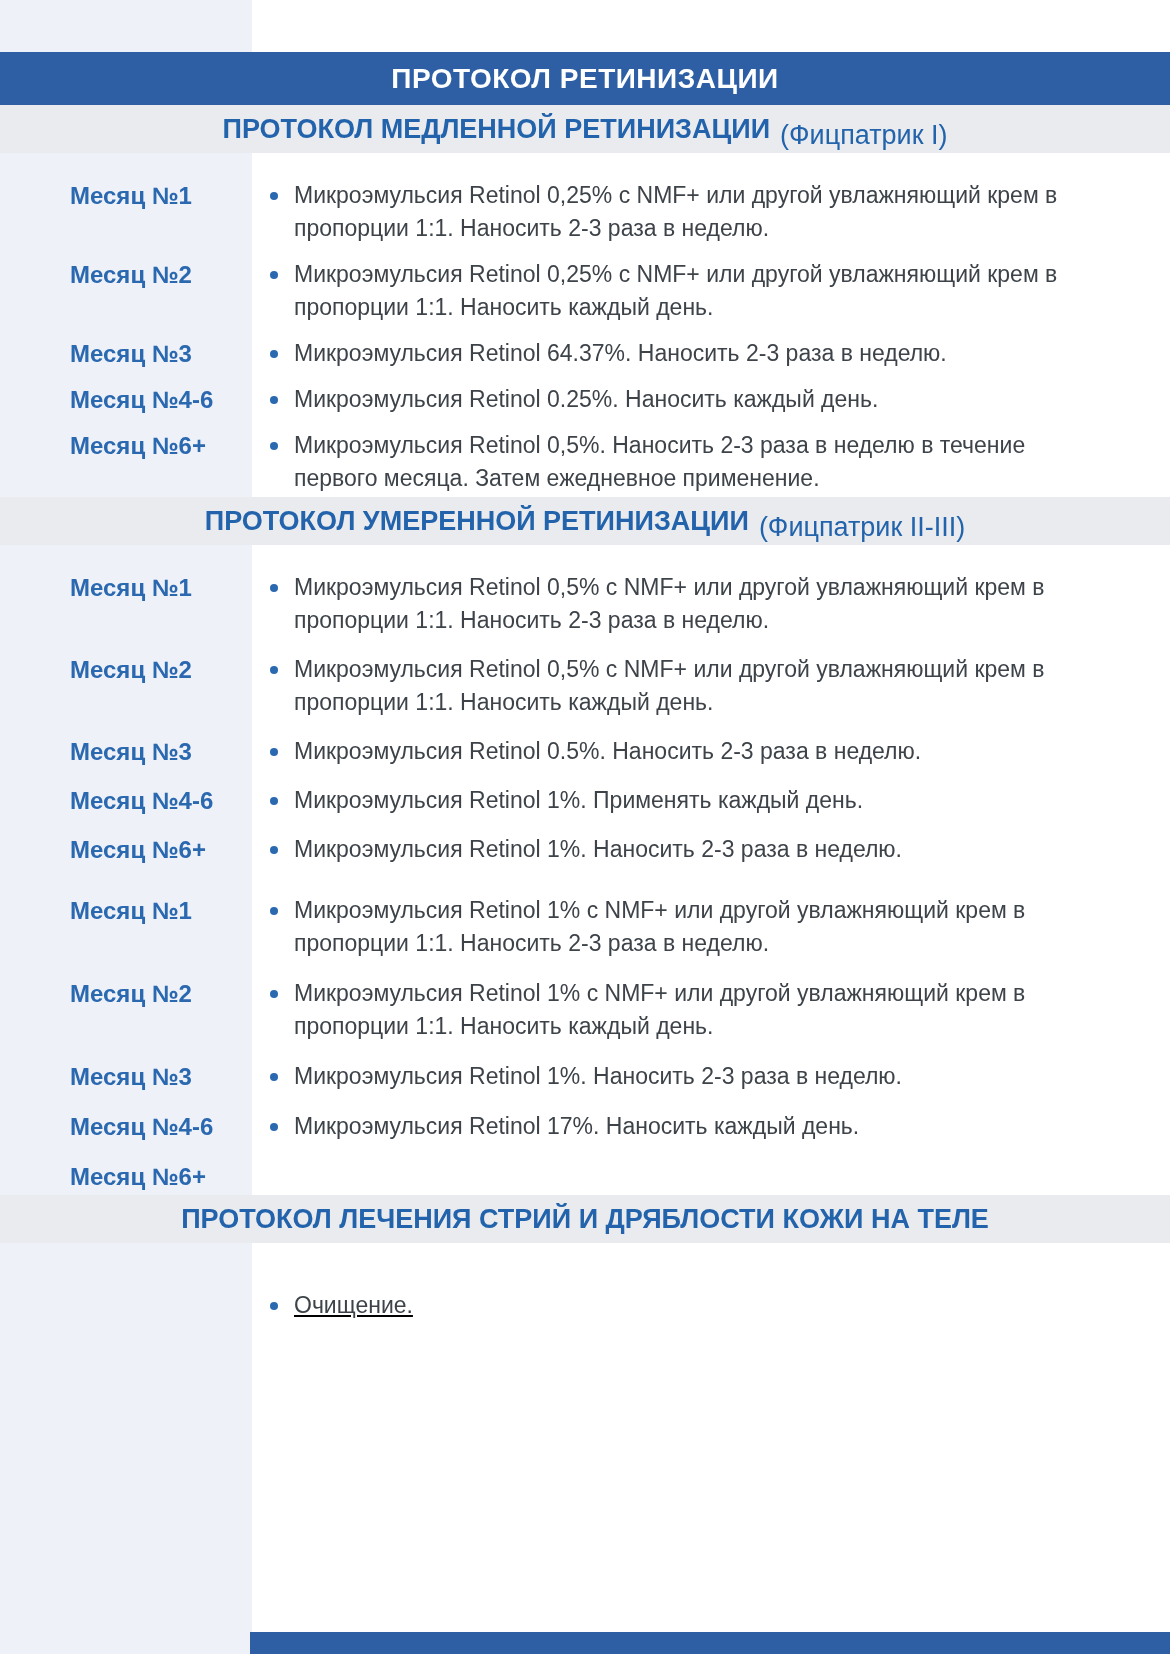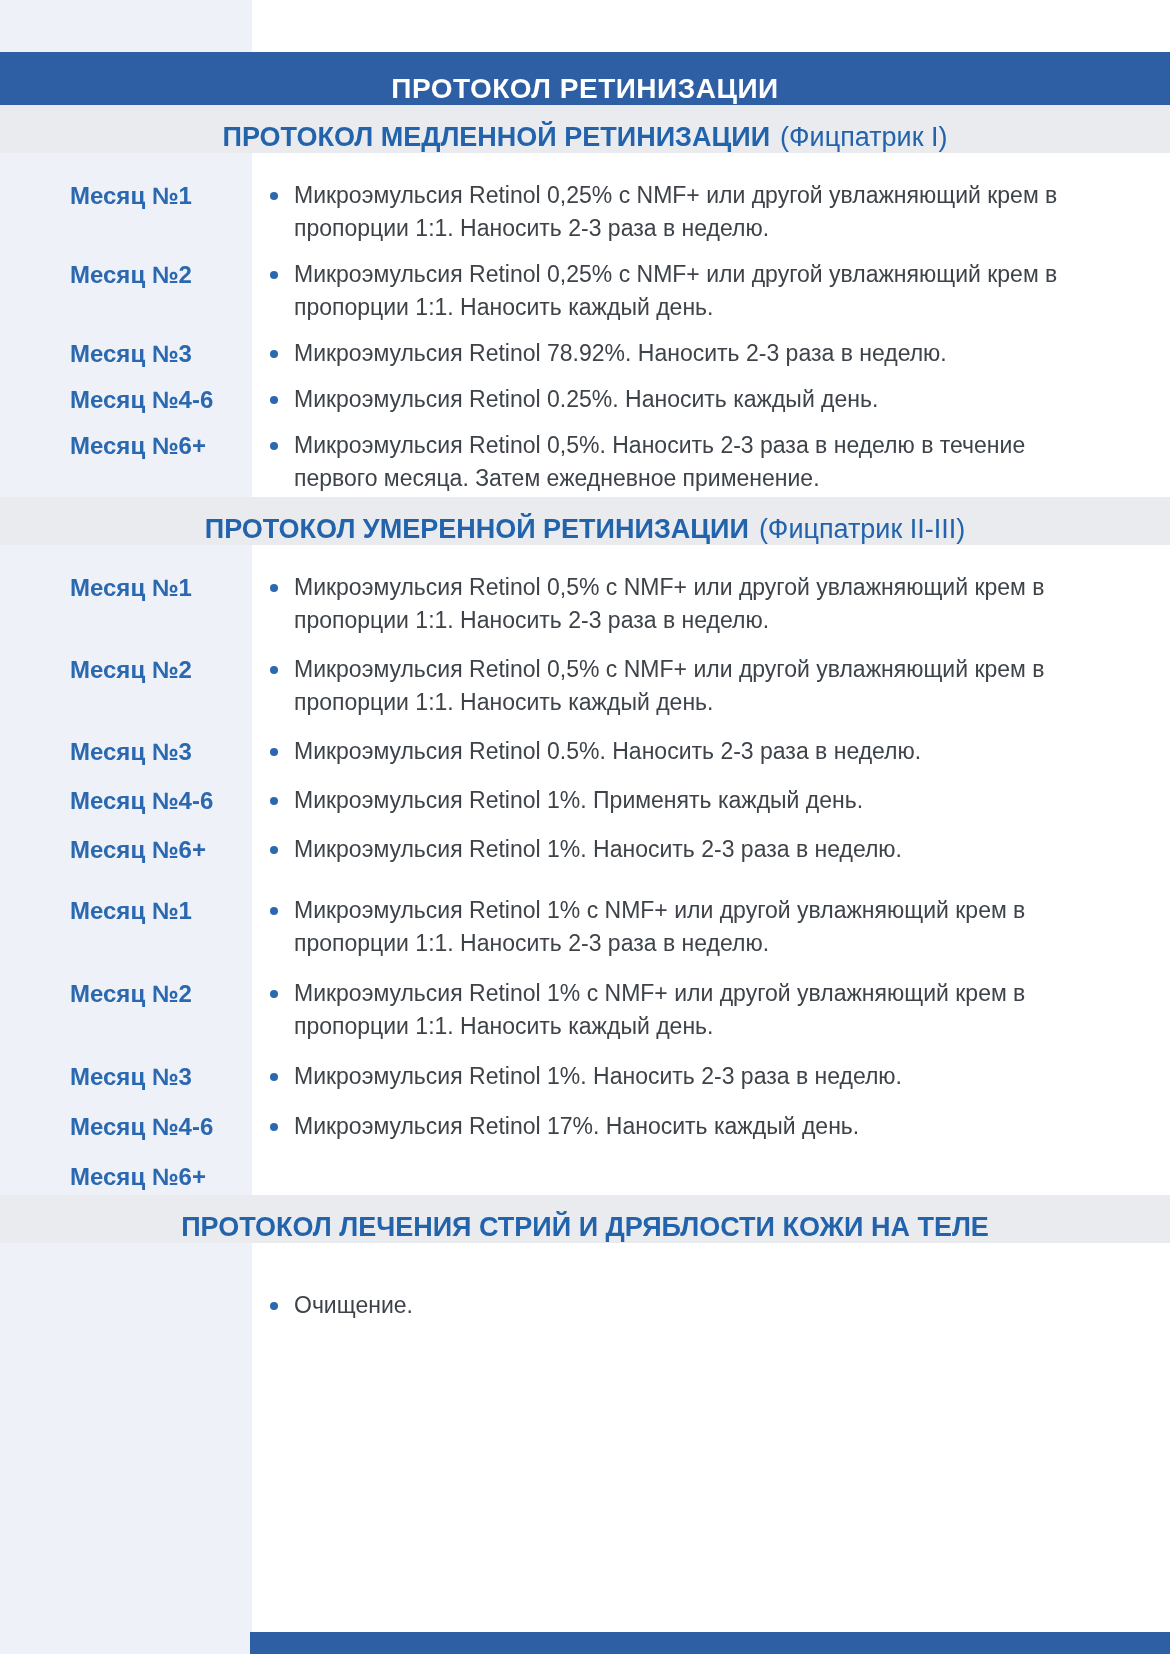--- a/index.html
+++ b/index.html
@@ -24,55 +24,55 @@
   }
 
   .content { position: relative; z-index: 1; }
 
   .top-spacer { height: 52px; }
 
   .title-bar {
     height: 53px;
     background: #2e5fa4;
     display: flex;
-    align-items: flex-end;
+    align-items: center;
     justify-content: center;
   }
   .title-bar .title-text {
     color: #ffffff;
     font-size: 28px;
     font-weight: bold;
     letter-spacing: 0.5px;
   }
 
   .band {
     height: 48px;
     background: #e9ebee;
     display: flex;
-    align-items: flex-end;
+    align-items: center;
     justify-content: center;
     gap: 10px;
   }
   .band .band-title {
     color: #2263ac;
     font-size: 27px;
     font-weight: bold;
   }
   .band .band-subtitle {
     color: #2263ac;
     font-size: 27px;
     font-weight: normal;
     margin-top: 12px;
   }
 
   .rows { padding-top: 26px; overflow: hidden; }
   .rows-s1 { height: 344px; }
   .rows-s2 { height: 323px; }
   .rows-s3 { height: 327px; }
-  .rows-s4 { padding-top: 46px; }
+  .rows-s4 { padding-top: 46px; text-decoration: underline; }
 
   .protocol-row { display: flex; align-items: flex-start; }
   .rows-s1 .protocol-row { margin-bottom: 13px; }
   .rows-s2 .protocol-row { margin-bottom: 16px; }
   .rows-s3 .protocol-row { margin-bottom: 17px; }
   .rows-s4 .protocol-row { margin-bottom: 28px; }
 
   .month-label {
     width: 252px;
     flex: 0 0 252px;
@@ -141,21 +141,21 @@
         <div class="month-label">Месяц №2</div>
         <div class="bullet-item">
           <span class="bullet-dot"></span>
           <span class="bullet-text">Микроэмульсия Retinol 0,25% с NMF+ или другой увлажняющий крем в пропорции 1:1. Наносить каждый день.</span>
         </div>
       </div>
       <div class="protocol-row">
         <div class="month-label">Месяц №3</div>
         <div class="bullet-item">
           <span class="bullet-dot"></span>
-          <span class="bullet-text">Микроэмульсия Retinol 78.92%. Наносить 2-3 раза в неделю.</span>
+          <span class="bullet-text">Микроэмульсия Retinol 64.37%. Наносить 2-3 раза в неделю.</span>
         </div>
       </div>
       <div class="protocol-row">
         <div class="month-label">Месяц №4-6</div>
         <div class="bullet-item">
           <span class="bullet-dot"></span>
           <span class="bullet-text">Микроэмульсия Retinol 0.25%. Наносить каждый день.</span>
         </div>
       </div>
       <div class="protocol-row">

